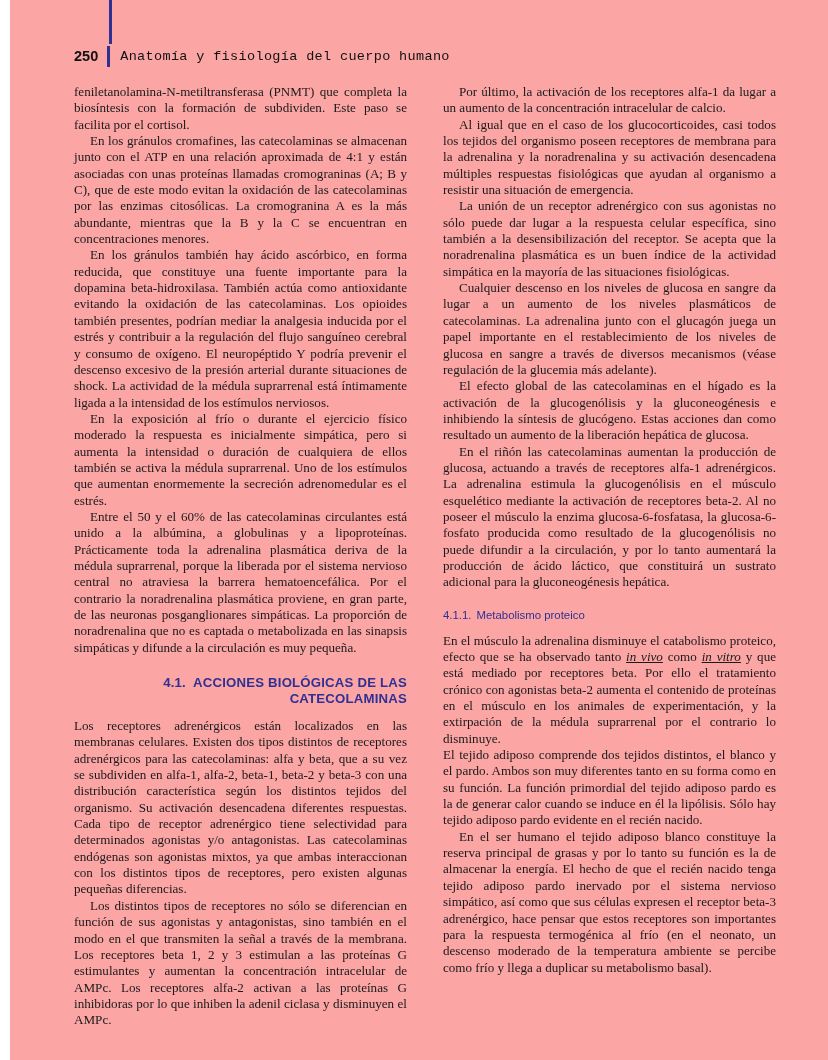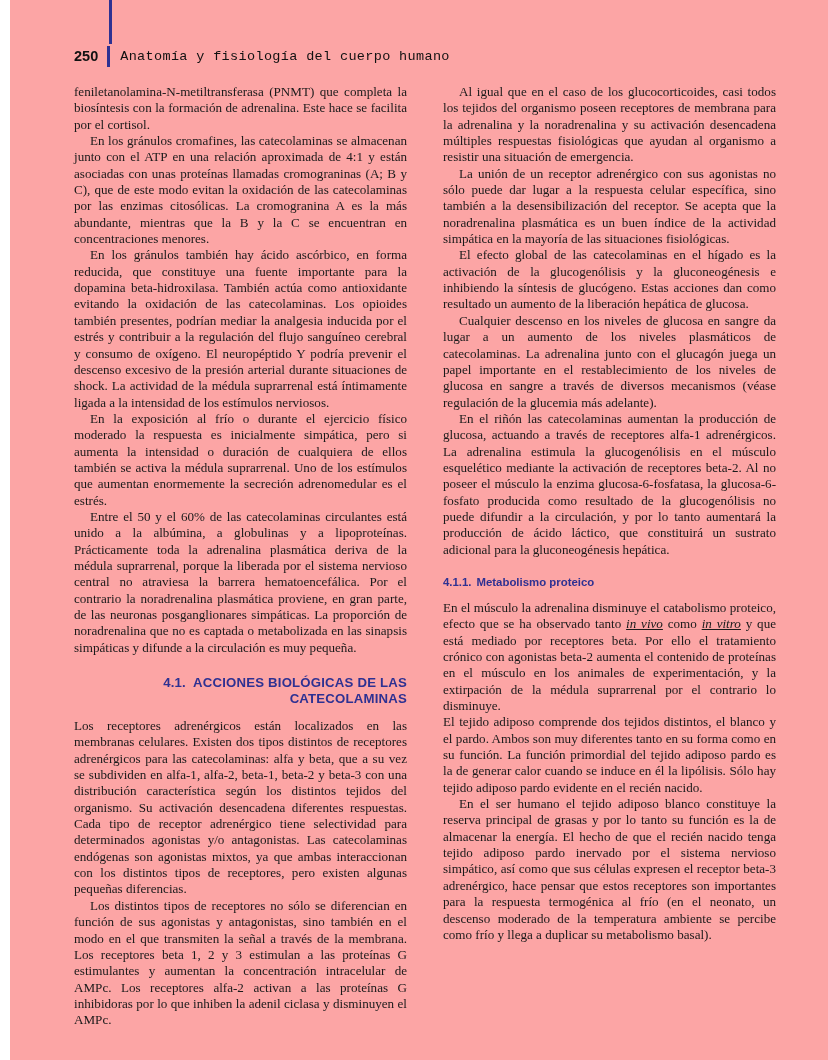--- a/index.html
+++ b/index.html
@@ -94,21 +94,21 @@
     line-height: 16px;
     letter-spacing: 0.2px;
     text-align: right;
   }
   h2.section .num {
     margin-right: 7px;
   }
   h3.subsection {
     font-family: "Liberation Sans", sans-serif;
     font-size: 11.4px;
-    font-weight: bold;
+    font-weight: normal;
     color: #2e3192;
     margin: 17px 0 11px 0;
     line-height: 14px;
   }
   h3.subsection .num {
     margin-right: 5px;
   }
   .it { font-style: italic; text-decoration: underline; }
 </style>
 </head>
@@ -120,39 +120,40 @@
 
   <div class="header">
     <span class="page-number">250</span>
     <span class="header-divider"></span>
     <span class="header-title">Anatomía y fisiología del cuerpo humano</span>
   </div>
 
   <div class="columns">
 
     <div class="col">
-      <p>feniletanolamina-N-metiltransferasa (PNMT) que completa la biosíntesis con la formación de adrenalina. Este hace se facilita por el cortisol.</p>
+      <p>feniletanolamina-N-metiltransferasa (PNMT) que completa la biosíntesis con la formación de subdividen. Este paso se facilita por el cortisol.</p>
       <p class="indent">En los gránulos cromafines, las catecolaminas se almacenan junto con el ATP en una relación aproximada de 4:1 y están asociadas con unas proteínas llamadas cromograninas (A; B y C), que de este modo evitan la oxidación de las catecolaminas por las enzimas citosólicas. La cromogranina A es la más abundante, mientras que la B y la C se encuentran en concentraciones menores.</p>
       <p class="indent">En los gránulos también hay ácido ascórbico, en forma reducida, que constituye una fuente importante para la dopamina beta-hidroxilasa. También actúa como antioxidante evitando la oxidación de las catecolaminas. Los opioides también presentes, podrían mediar la analgesia inducida por el estrés y contribuir a la regulación del flujo sanguíneo cerebral y consumo de oxígeno. El neuropéptido Y podría prevenir el descenso excesivo de la presión arterial durante situaciones de shock. La actividad de la médula suprarrenal está íntimamente ligada a la intensidad de los estímulos nerviosos.</p>
       <p class="indent">En la exposición al frío o durante el ejercicio físico moderado la respuesta es inicialmente simpática, pero si aumenta la intensidad o duración de cualquiera de ellos también se activa la médula suprarrenal. Uno de los estímulos que aumentan enormemente la secreción adrenomedular es el estrés.</p>
       <p class="indent">Entre el 50 y el 60% de las catecolaminas circulantes está unido a la albúmina, a globulinas y a lipoproteínas. Prácticamente toda la adrenalina plasmática deriva de la médula suprarrenal, porque la liberada por el sistema nervioso central no atraviesa la barrera hematoencefálica. Por el contrario la noradrenalina plasmática proviene, en gran parte, de las neuronas posganglionares simpáticas. La proporción de noradrenalina que no es captada o metabolizada en las sinapsis simpáticas y difunde a la circulación es muy pequeña.</p>
 
       <h2 class="section">
         <span class="num">4.1.</span><span>ACCIONES BIOLÓGICAS DE LAS CATECOLAMINAS</span>
       </h2>
 
       <p>Los receptores adrenérgicos están localizados en las membranas celulares. Existen dos tipos distintos de receptores adrenérgicos para las catecolaminas: alfa y beta, que a su vez se subdividen en alfa-1, alfa-2, beta-1, beta-2 y beta-3 con una distribución característica según los distintos tejidos del organismo. Su activación desencadena diferentes respuestas. Cada tipo de receptor adrenérgico tiene selectividad para determinados agonistas y/o antagonistas. Las catecolaminas endógenas son agonistas mixtos, ya que ambas interaccionan con los distintos tipos de receptores, pero existen algunas pequeñas diferencias.</p>
       <p class="indent">Los distintos tipos de receptores no sólo se diferencian en función de sus agonistas y antagonistas, sino también en el modo en el que transmiten la señal a través de la membrana. Los receptores beta 1, 2 y 3 estimulan a las proteínas G estimulantes y aumentan la concentración intracelular de AMPc. Los receptores alfa-2 activan a las proteínas G inhibidoras por lo que inhiben la adenil ciclasa y disminuyen el AMPc.</p>
     </div>
 
     <div class="col">
+      <p class="indent">Por último, la activación de los receptores alfa-1 da lugar a un aumento de la concentración intracelular de calcio.</p>
       <p class="indent">Al igual que en el caso de los glucocorticoides, casi todos los tejidos del organismo poseen receptores de membrana para la adrenalina y la noradrenalina y su activación desencadena múltiples respuestas fisiológicas que ayudan al organismo a resistir una situación de emergencia.</p>
       <p class="indent">La unión de un receptor adrenérgico con sus agonistas no sólo puede dar lugar a la respuesta celular específica, sino también a la desensibilización del receptor. Se acepta que la noradrenalina plasmática es un buen índice de la actividad simpática en la mayoría de las situaciones fisiológicas.</p>
+      <p class="indent">Cualquier descenso en los niveles de glucosa en sangre da lugar a un aumento de los niveles plasmáticos de catecolaminas. La adrenalina junto con el glucagón juega un papel importante en el restablecimiento de los niveles de glucosa en sangre a través de diversos mecanismos (véase regulación de la glucemia más adelante).</p>
       <p class="indent">El efecto global de las catecolaminas en el hígado es la activación de la glucogenólisis y la gluconeogénesis e inhibiendo la síntesis de glucógeno. Estas acciones dan como resultado un aumento de la liberación hepática de glucosa.</p>
-      <p class="indent">Cualquier descenso en los niveles de glucosa en sangre da lugar a un aumento de los niveles plasmáticos de catecolaminas. La adrenalina junto con el glucagón juega un papel importante en el restablecimiento de los niveles de glucosa en sangre a través de diversos mecanismos (véase regulación de la glucemia más adelante).</p>
       <p class="indent">En el riñón las catecolaminas aumentan la producción de glucosa, actuando a través de receptores alfa-1 adrenérgicos. La adrenalina estimula la glucogenólisis en el músculo esquelético mediante la activación de receptores beta-2. Al no poseer el músculo la enzima glucosa-6-fosfatasa, la glucosa-6-fosfato producida como resultado de la glucogenólisis no puede difundir a la circulación, y por lo tanto aumentará la producción de ácido láctico, que constituirá un sustrato adicional para la gluconeogénesis hepática.</p>
 
       <h3 class="subsection">
         <span class="num">4.1.1.</span><span>Metabolismo proteico</span>
       </h3>
       <p>En el músculo la adrenalina disminuye el catabolismo proteico, efecto que se ha observado tanto <span class="it">in vivo</span> como <span class="it">in vitro</span> y que está mediado por receptores beta. Por ello el tratamiento crónico con agonistas beta-2 aumenta el contenido de proteínas en el músculo en los animales de experimentación, y la extirpación de la médula suprarrenal por el contrario lo disminuye.</p>
 
       <p>El tejido adiposo comprende dos tejidos distintos, el blanco y el pardo. Ambos son muy diferentes tanto en su forma como en su función. La función primordial del tejido adiposo pardo es la de generar calor cuando se induce en él la lipólisis. Sólo hay tejido adiposo pardo evidente en el recién nacido.</p>
       <p class="indent">En el ser humano el tejido adiposo blanco constituye la reserva principal de grasas y por lo tanto su función es la de almacenar la energía. El hecho de que el recién nacido tenga tejido adiposo pardo inervado por el sistema nervioso simpático, así como que sus células expresen el receptor beta-3 adrenérgico, hace pensar que estos receptores son importantes para la respuesta termogénica al frío (en el neonato, un descenso moderado de la temperatura ambiente se percibe como frío y llega a duplicar su metabolismo basal).</p>
     </div>

